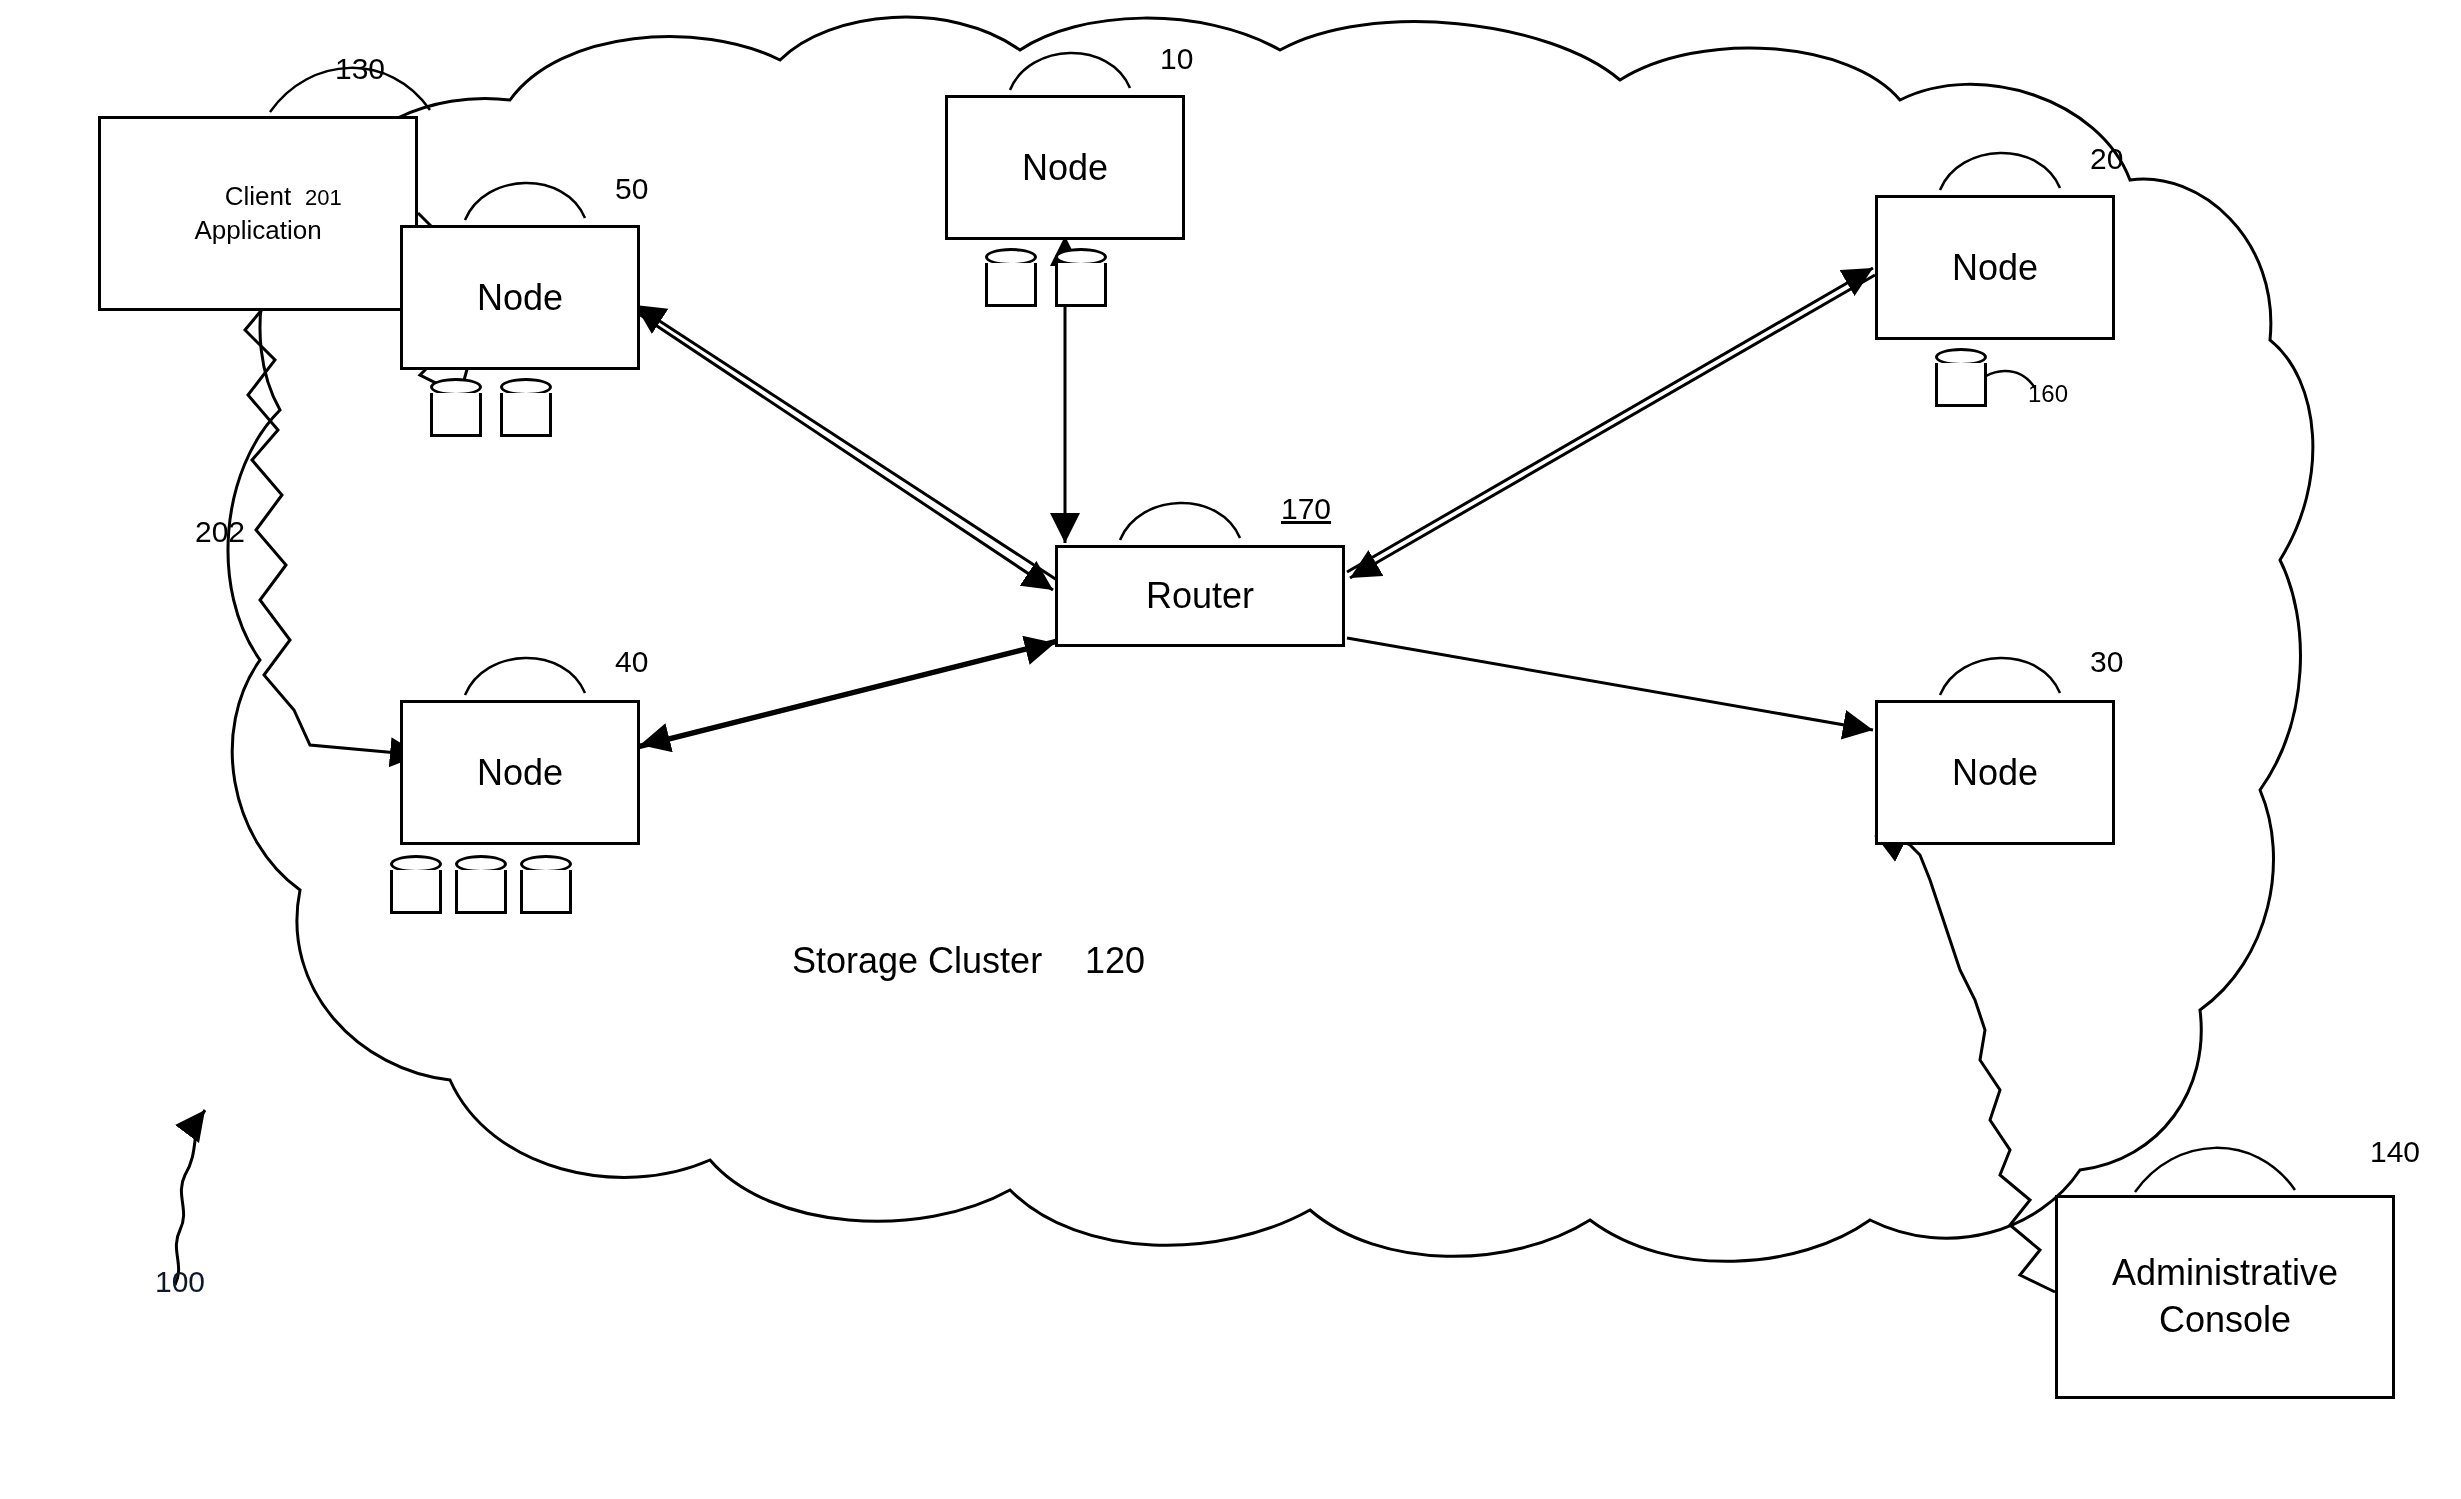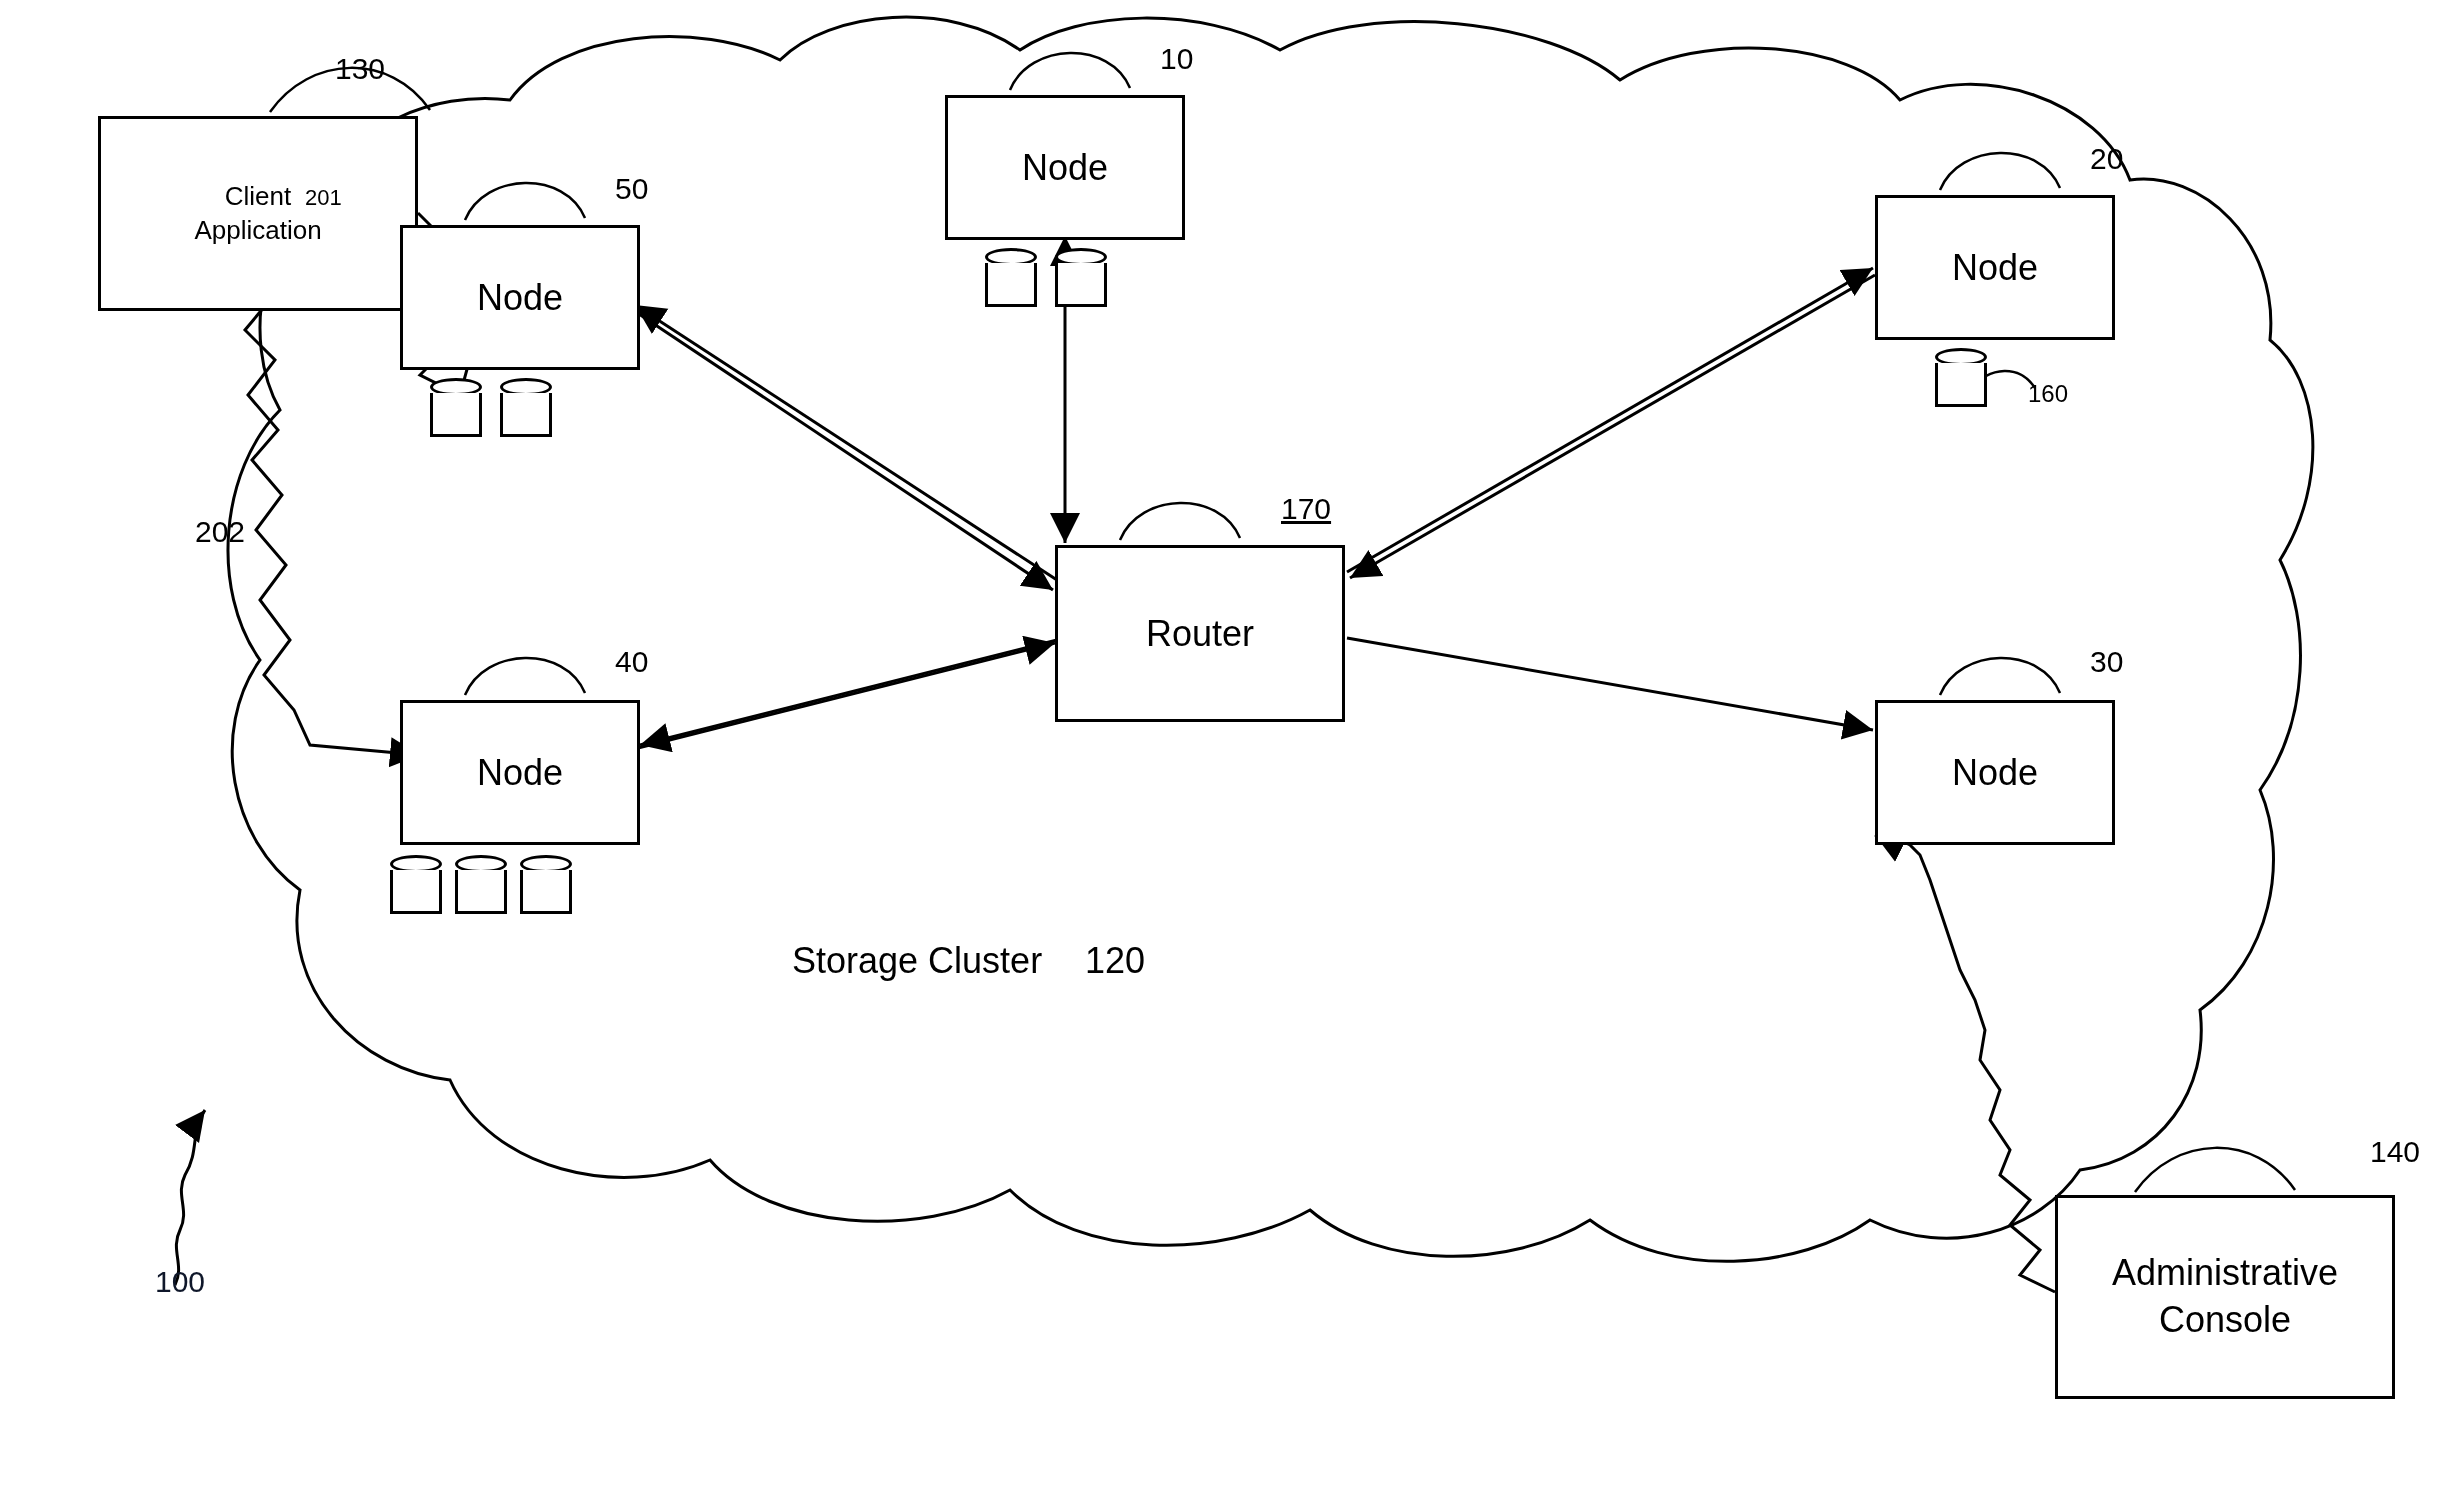--- a/index.html
+++ b/index.html
@@ -202,21 +202,21 @@
 
   <div class="cylinder" style="position:absolute; left:430px; top:378px;">
     <div class="cyl-top"></div>
       <div class="cyl-body"></div>
   </div>
   <div class="cylinder" style="position:absolute; left:500px; top:378px;">
     <div class="cyl-top"></div>
       <div class="cyl-body"></div>
   </div>
 
-  <div class="node-box" style="left:1055px; top:545px; width:290px; height:177px; font-size:36px;">
+  <div class="node-box" style="left:1055px; top:545px; width:290px; height:102px; font-size:36px;">
     <span>Router</span>
   </div>
 
   <span class="label-ref" style="left:1245px; top:492px; text-decoration: underline; margin-left: 36px;">170</span>
 
   <div class="node-box" style="left:1875px; top:700px; width:240px; height:145px; font-size:36px;">
     <span>Node</span>
   </div>
   <span class="label-ref" style="left:2090px; top:645px;">30</span>
 

